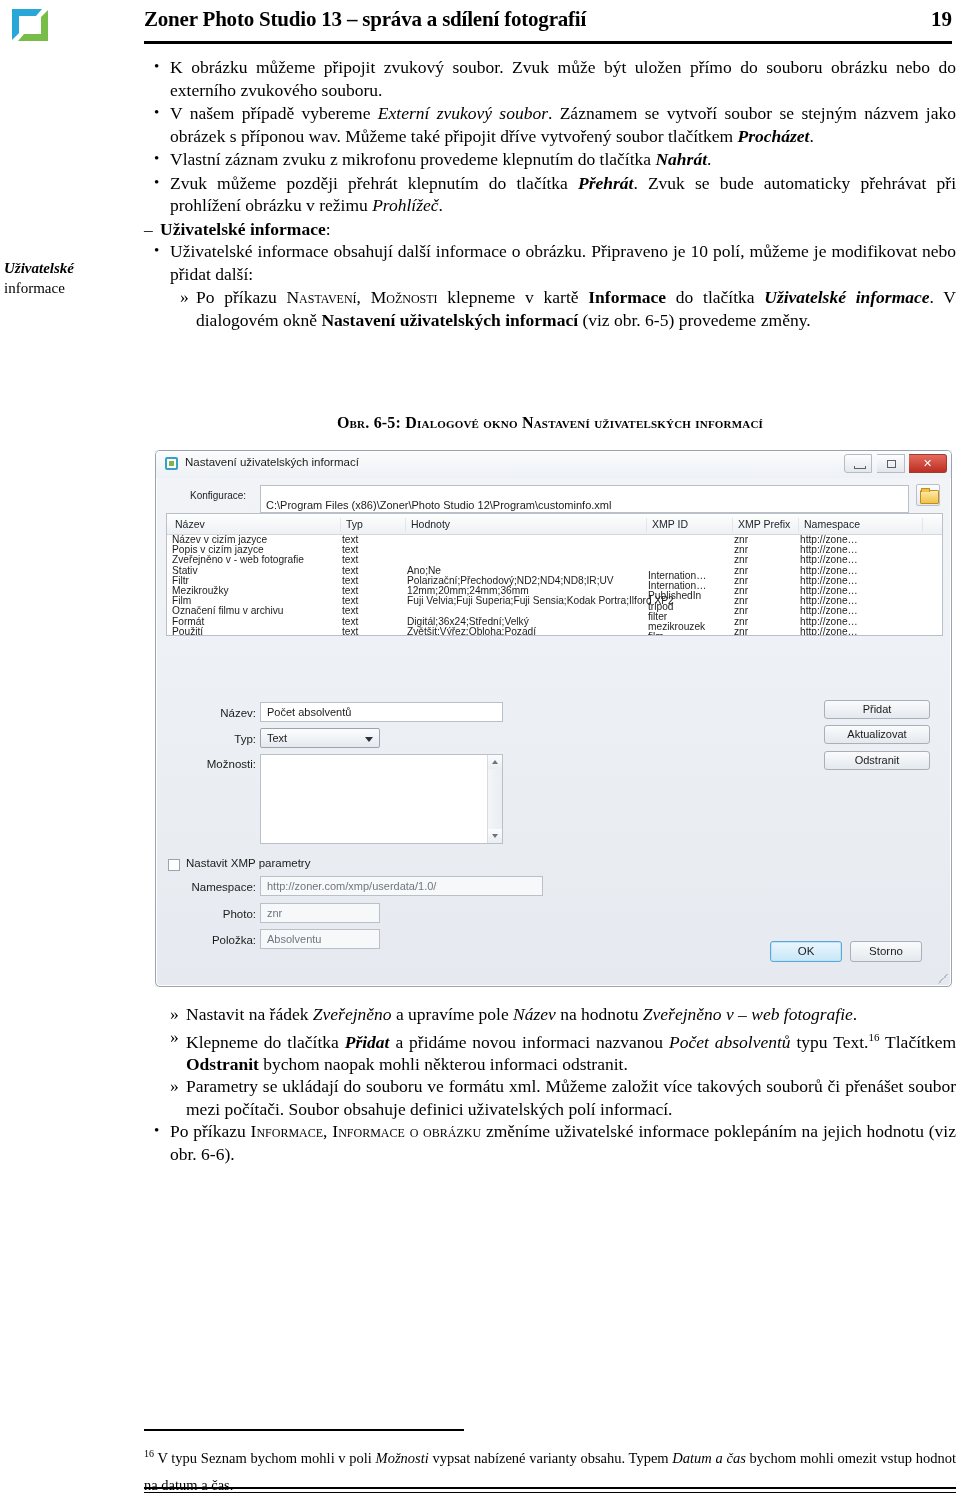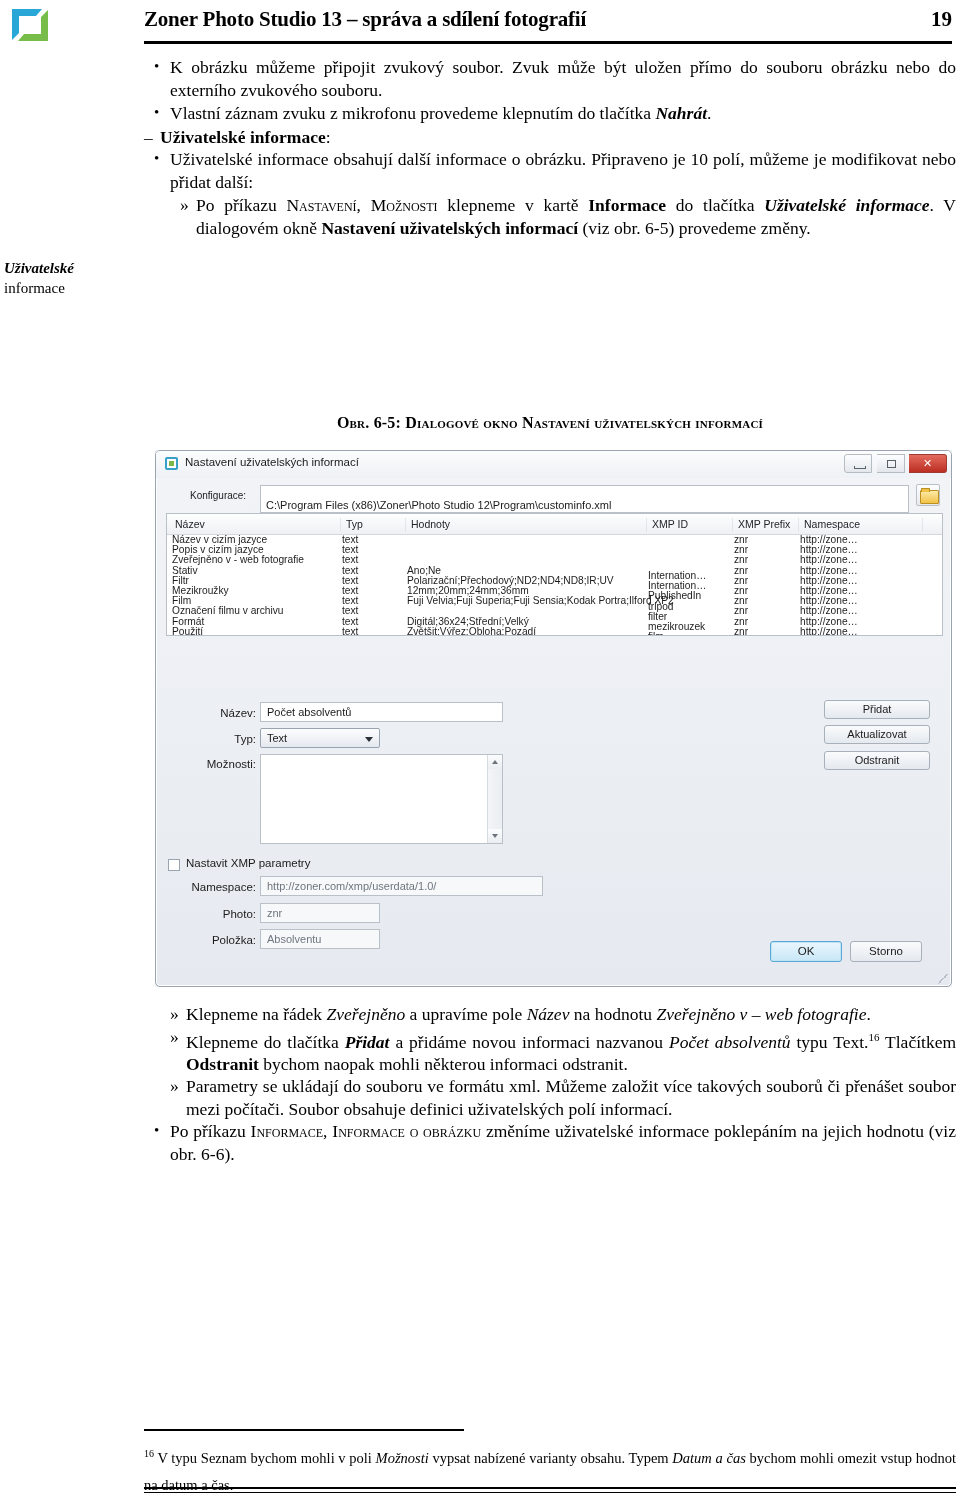--- a/index.html
+++ b/index.html
@@ -265,23 +265,25 @@
 
 <div class="marginnote">
   <div class="l1">Uživatelské</div>
   <div class="l2">informace</div>
 </div>
 
 <div class="col">
 
   <p class="bullet"><span>K obrázku můžeme připojit zvukový soubor. Zvuk může být uložen přímo do souboru obrázku nebo do externího zvukového souboru.</span></p>
 
+  <p class="bullet"><span>V našem případě vybereme </span><i>Externí zvukový soubor</i><span>. Záznamem se vytvoří soubor se stejným názvem jako obrázek s příponou wav. Můžeme také připojit dříve vytvořený soubor tlačítkem </span><span class="bi">Procházet</span><span>.</span></p>
 
   <p class="bullet nojust"><span>Vlastní záznam zvuku z mikrofonu provedeme klepnutím do tlačítka </span><span class="bi">Nahrát</span><span>.</span></p>
 
+  <p class="bullet"><span>Zvuk můžeme později přehrát klepnutím do tlačítka </span><span class="bi">Přehrát</span><span>. Zvuk se bude automaticky přehrávat při prohlížení obrázku v režimu </span><i>Prohlížeč</i><span>.</span></p>
 
   <p class="dash"><span>Uživatelské informace</span><span class="reg">:</span></p>
 
   <p class="bullet"><span>Uživatelské informace obsahují další informace o obrázku. Připraveno je 10 polí, můžeme je modifikovat nebo přidat další:</span></p>
 
   <p class="sub"><span>Po příkazu </span><span class="sc">Nastavení</span><span>, </span><span class="sc">Možnosti</span><span> klepneme v kartě </span><b>Informace</b><span> do tlačítka </span><span class="bi">Uživatelské informace</span><span>. V dialogovém okně </span><b>Nastavení uživatelských informací</b><span> (viz obr. 6-5) provedeme změny.</span></p>
 </div>
 
 <div class="figcap">Obr. 6-5: Dialogové okno Nastavení uživatelských informací</div>
 
@@ -429,21 +431,21 @@
     <div class="sbtn" style="left:668px;top:274px;">Aktualizovat</div>
     <div class="sbtn" style="left:668px;top:300px;">Odstranit</div>
 
     <div class="okbtn primary" style="left:614px;top:490px;">OK</div>
     <div class="okbtn normal" style="left:694px;top:490px;">Storno</div>
     <div class="grip"></div>
   </div>
 </div>
 
 <div class="col" style="top:1003px;">
-  <p class="sub2"><span>Klepneme na řádek </span><i>Zveřejněno</i><span> a upravíme pole </span><i>Název</i><span> na hodnotu </span><i>Zveřejněno v – web fotografie</i><span>.</span></p>
+  <p class="sub2"><span>Nastavit na řádek </span><i>Zveřejněno</i><span> a upravíme pole </span><i>Název</i><span> na hodnotu </span><i>Zveřejněno v – web fotografie</i><span>.</span></p>
 
   <p class="sub2"><span>Klepneme do tlačítka </span><span class="bi">Přidat</span><span> a přidáme novou informaci nazvanou </span><i>Počet absolventů</i><span> typu Text.</span><sup style="font-size:11px;">16</sup><span> Tlačítkem </span><b>Odstranit</b><span> bychom naopak mohli některou informaci odstranit.</span></p>
 
   <p class="sub2"><span>Parametry se ukládají do souboru ve formátu xml. Můžeme založit více takových souborů či přenášet soubor mezi počítači. Soubor obsahuje definici uživatelských polí informací.</span></p>
 
   <p class="bullet"><span>Po příkazu </span><span class="sc">Informace</span><span>, </span><span class="sc">Informace o obrázku</span><span> změníme uživatelské informace poklepáním na jejich hodnotu (viz obr. 6-6).</span></p>
 </div>
 
 <div class="fn-rule"></div>
 <div class="footnote">

